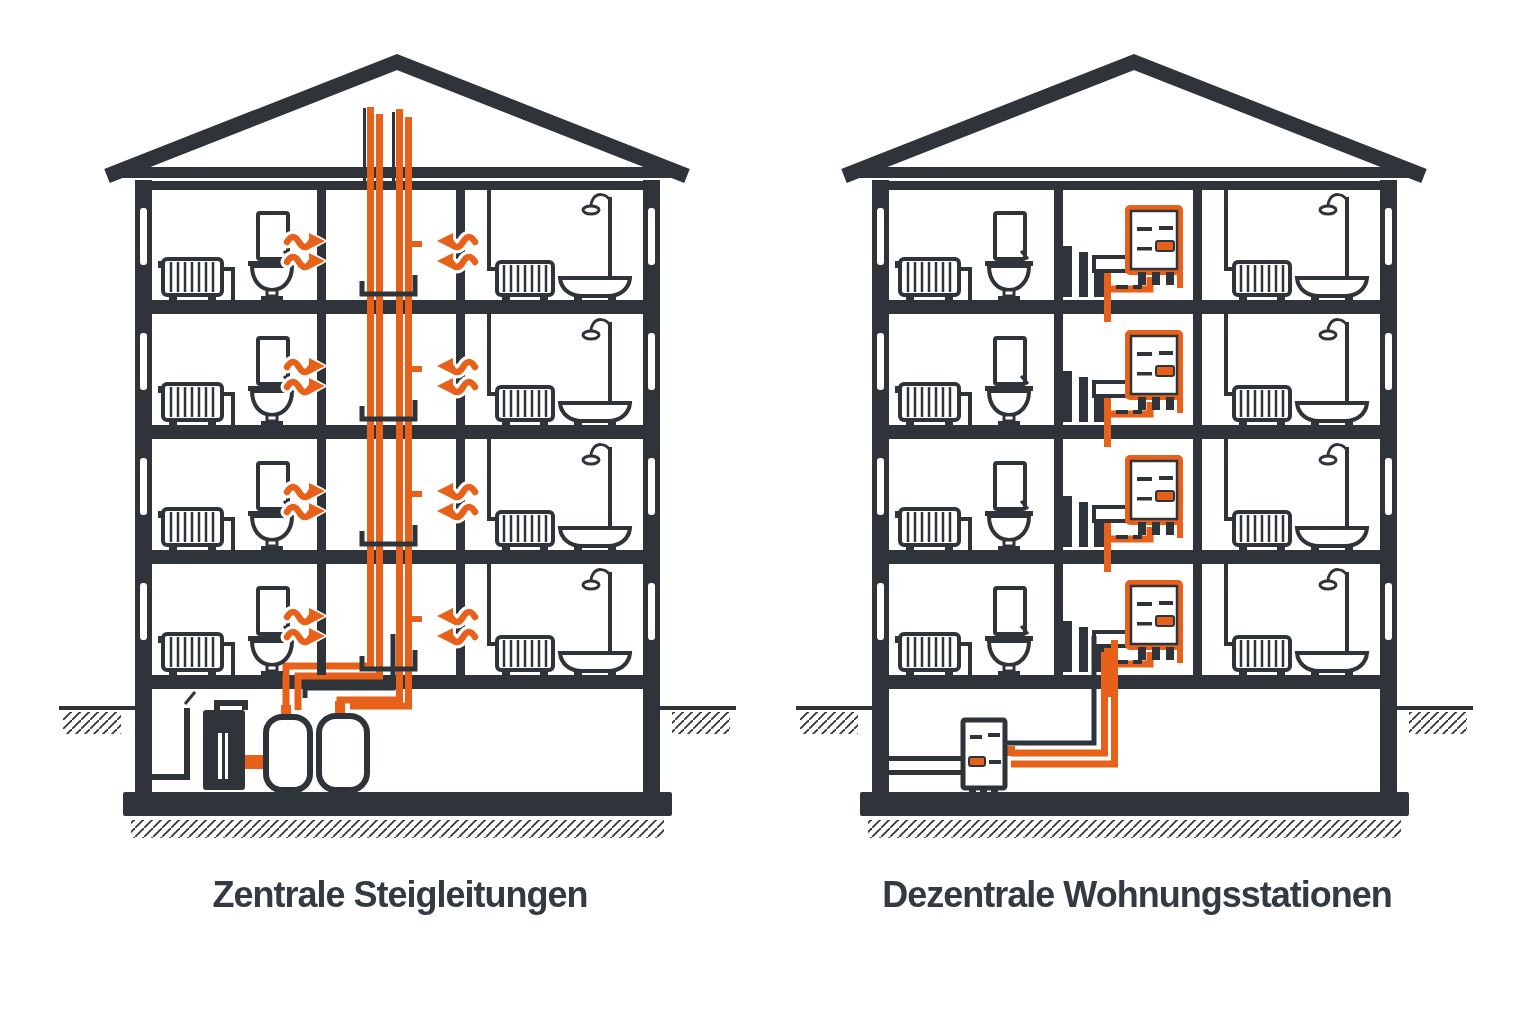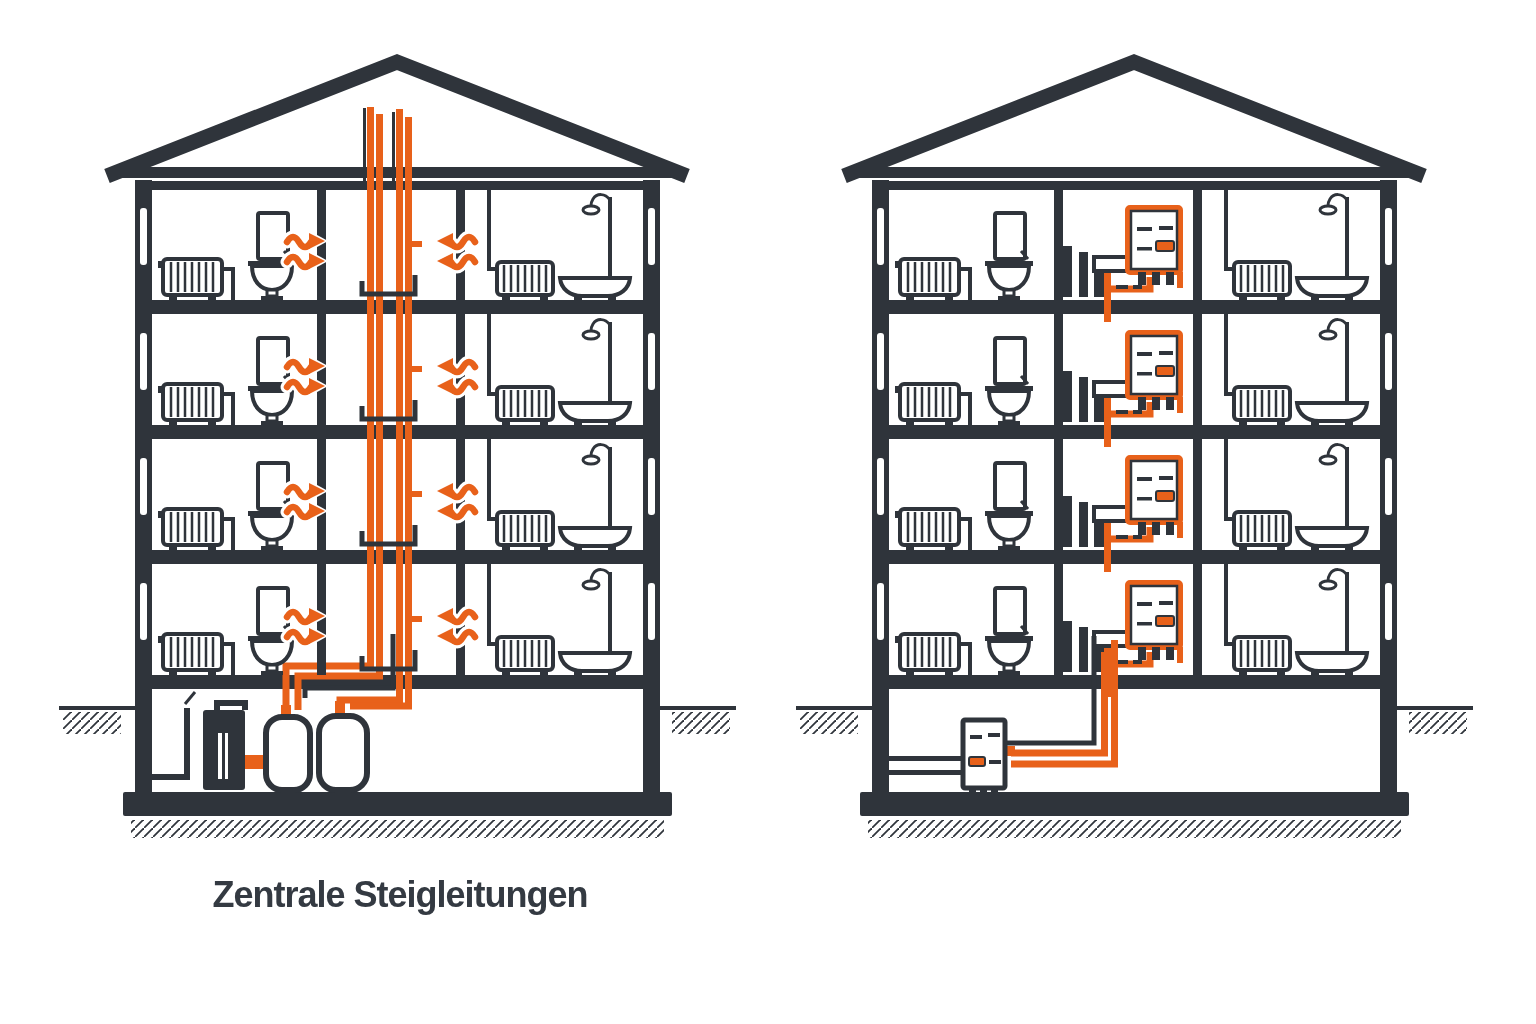--- a/index.html
+++ b/index.html
@@ -223,14 +223,15 @@
         <rect class="dkf" x="26" y="40" width="12" height="4"></rect>
         <rect class="dkf" x="6" y="68" width="7" height="10"></rect>
         <rect class="dkf" x="17" y="68" width="7" height="10"></rect>
         <rect class="dkf" x="28" y="68" width="7" height="10"></rect>
       </g>
     </g>
   </g>
 </svg>
 
 <div class="caption" id="cap-left">Zentrale Steigleitungen</div>
+<div class="caption" id="cap-right">Dezentrale Wohnungsstationen</div>
 
 </div>
 
 </body></html>

